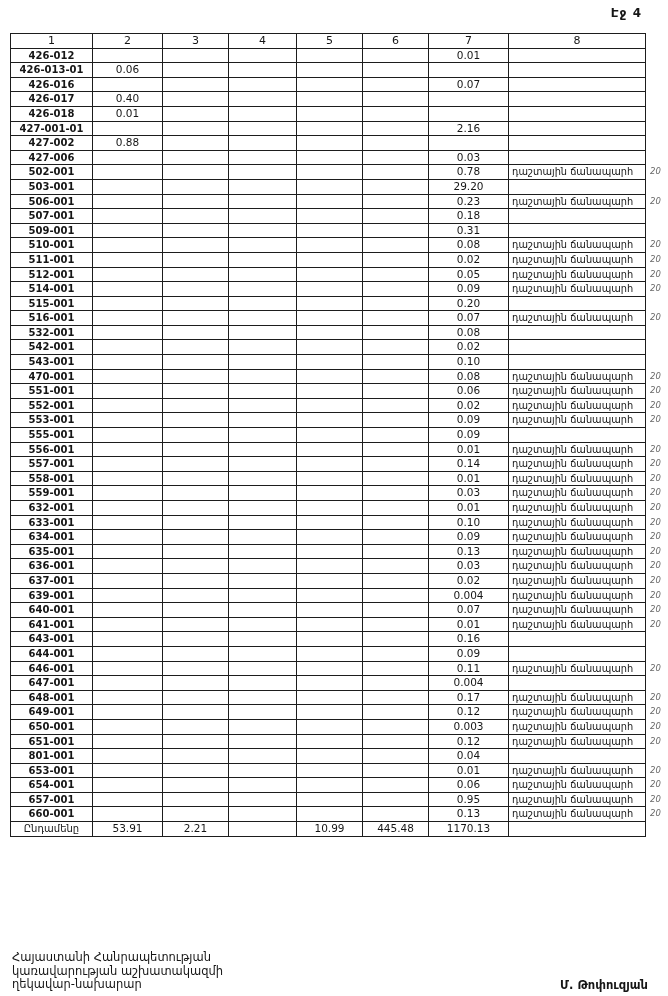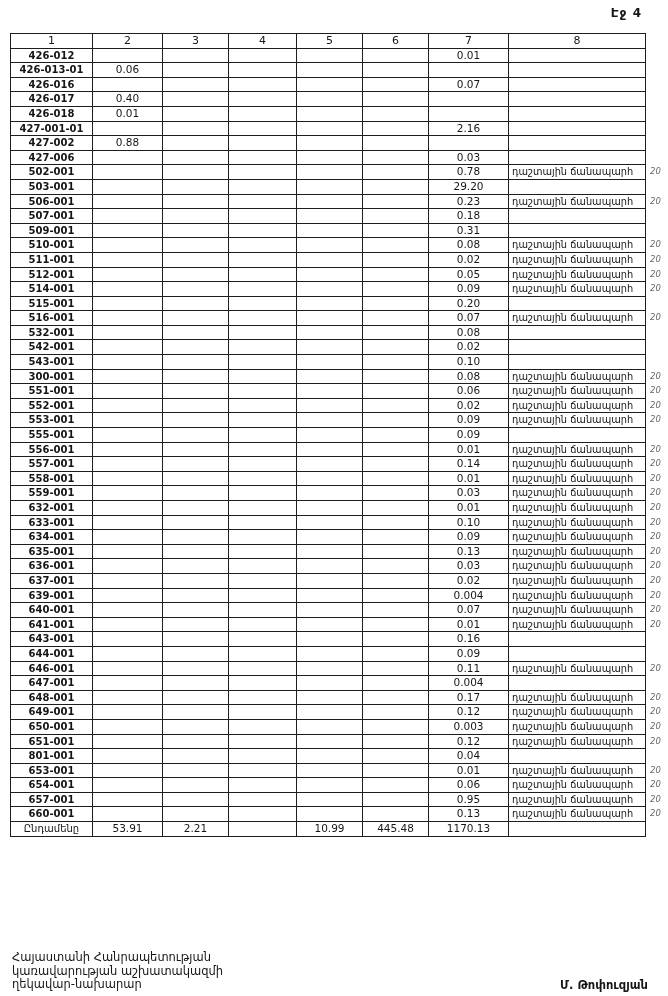--- a/index.html
+++ b/index.html
@@ -314,21 +314,21 @@
         <td class="col2"></td>
         <td class="col3"></td>
         <td class="col4"></td>
         <td class="col5"></td>
         <td class="col6"></td>
         <td class="col7">0.10</td>
         <td class="col8"></td>
         <td class="note-cell"></td>
       </tr>
       <tr>
-        <td class="col1">300-001</td>
+        <td class="col1">470-001</td>
         <td class="col2"></td>
         <td class="col3"></td>
         <td class="col4"></td>
         <td class="col5"></td>
         <td class="col6"></td>
         <td class="col7">0.08</td>
         <td class="col8">դաշտային ճանապարհ</td>
         <td class="note-cell">20</td>
       </tr>
       <tr>

